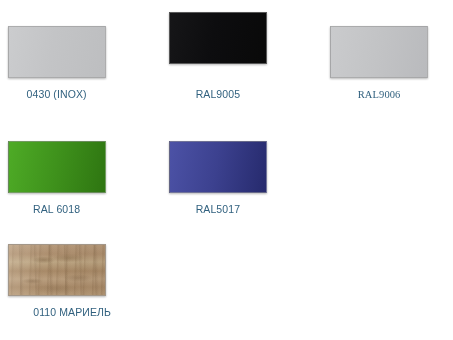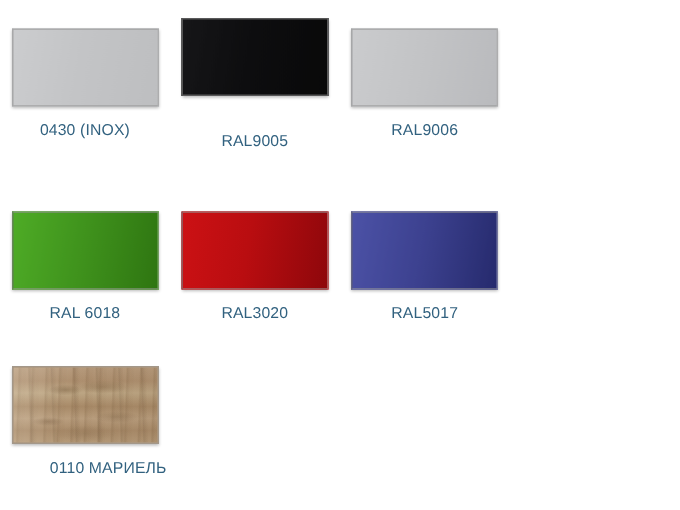--- a/index.html
+++ b/index.html
@@ -16,22 +16,23 @@
 
   #swatch-grid {
     position: relative;
     width: 453px;
     height: 340px;
     background: #ffffff;
   }
 
   .swatch-row {
     display: flex;
-    align-items: center;
+    align-items: flex-end;
     width: 453px;
+    gap: 48px;
   }
 
   .swatch-cell {
     width: 113.25px;
     box-sizing: border-box;
     display: flex;
     flex-direction: column;
     align-items: center;
   }
 
@@ -107,31 +108,27 @@
       <div class="swatch-cell">
         <div class="swatch-chip" style="background-color: rgb(198, 199, 201); background-image: linear-gradient(100deg, rgb(203, 204, 206) 0%, rgb(195, 196, 198) 45%, rgb(189, 190, 192) 100%);"></div>
         <div class="swatch-label" style="color: rgb(49, 97, 127);">0430 (INOX)</div>
       </div>
       <div class="swatch-cell">
         <div class="swatch-chip" style="background-color: rgb(14, 14, 16); background-image: linear-gradient(100deg, rgb(22, 22, 24) 0%, rgb(13, 13, 15) 45%, rgb(9, 9, 9) 100%);"></div>
         <div class="swatch-label" style="color: rgb(49, 97, 127); margin-top: 24px;">RAL9005</div>
       </div>
       <div class="swatch-cell">
         <div class="swatch-chip" style="background-color: rgb(196, 197, 199); background-image: linear-gradient(100deg, rgb(202, 203, 205) 0%, rgb(194, 195, 197) 50%, rgb(185, 186, 189) 100%);"></div>
-        <div class="swatch-label" style="color: rgb(49, 97, 127);">RAL9006</div>
+        <div class="swatch-label" style="color: rgb(49, 97, 127); font-family: Liberation Serif, serif;">RAL9006</div>
       </div>
     </div>
     <div class="swatch-row" style="margin-top: 40px;">
       <div class="swatch-cell">
         <div class="swatch-chip" style="background-color: rgb(61, 143, 27); background-image: linear-gradient(100deg, rgb(78, 171, 38) 0%, rgb(63, 146, 28) 48%, rgb(46, 117, 17) 100%);"></div>
         <div class="swatch-label" style="color: rgb(49, 97, 127);">RAL 6018</div>
-      </div>
-      <div class="swatch-cell">
-        <div class="swatch-chip" style="background-color: rgb(181, 13, 16); background-image: linear-gradient(100deg, rgb(204, 17, 20) 0%, rgb(185, 13, 16) 45%, rgb(142, 7, 11) 100%);"></div>
-        <div class="swatch-label" style="color: rgb(49, 97, 127);">RAL3020</div>
       </div>
       <div class="swatch-cell">
         <div class="swatch-chip" style="background-color: rgb(58, 63, 142); background-image: linear-gradient(100deg, rgb(76, 82, 166) 0%, rgb(60, 65, 143) 48%, rgb(38, 42, 109) 100%);"></div>
         <div class="swatch-label" style="color: rgb(49, 97, 127);">RAL5017</div>
       </div>
     </div>
     <div class="swatch-row" style="margin-top: 28px;">
       <div class="swatch-cell">
         <div class="swatch-chip chip-texture-wood" style="background-color: rgb(179, 154, 123);">
           <div class="grain grain-base"></div>

